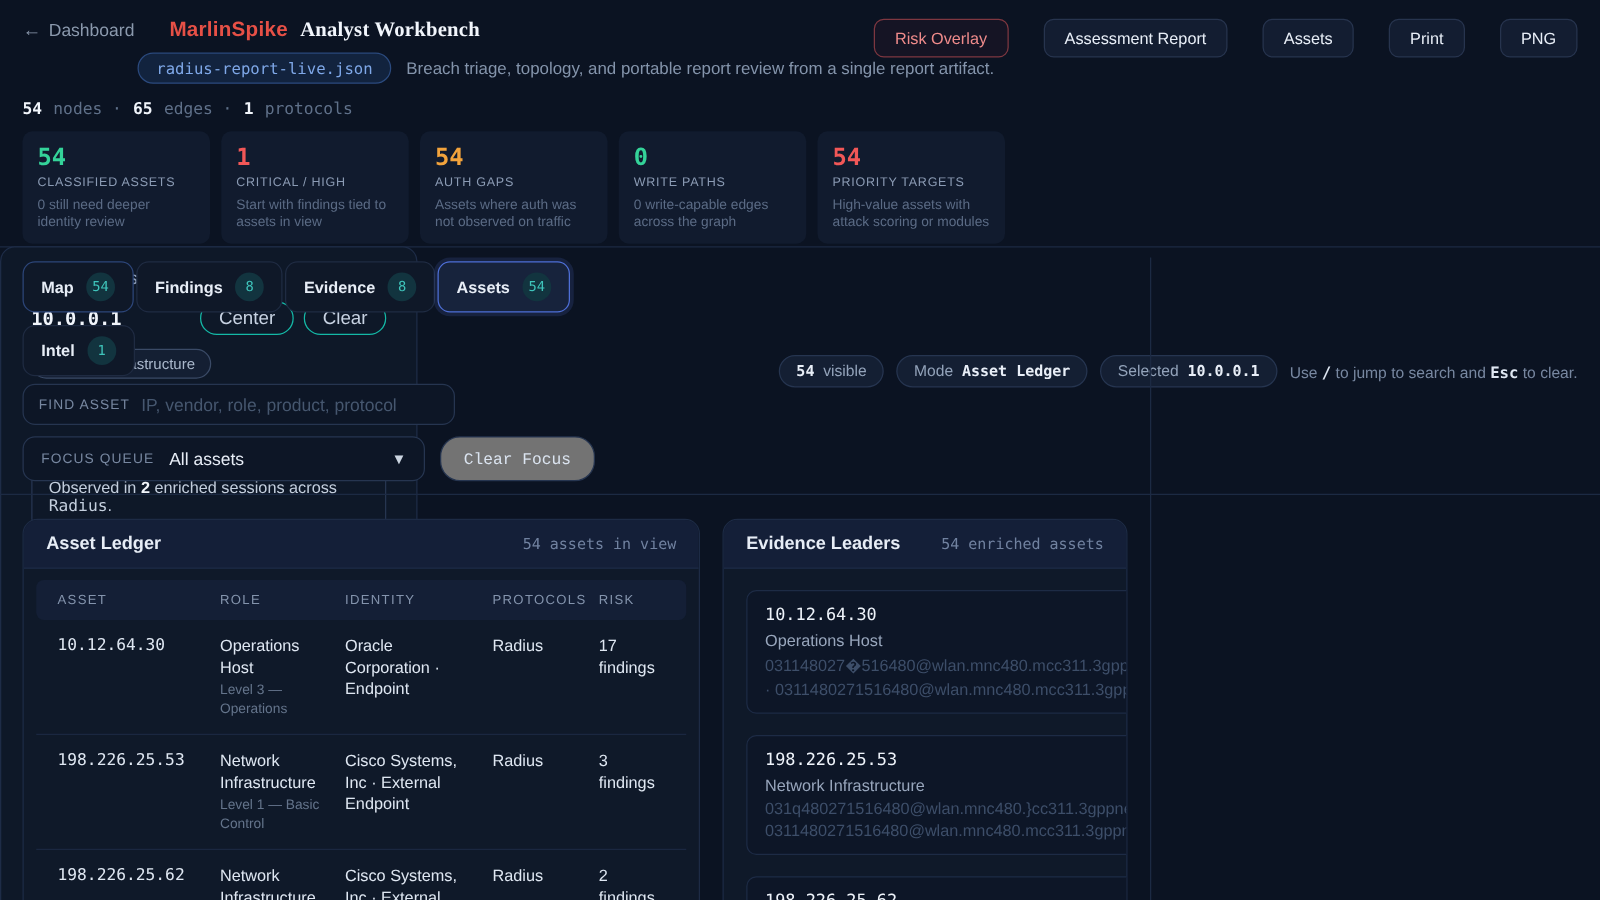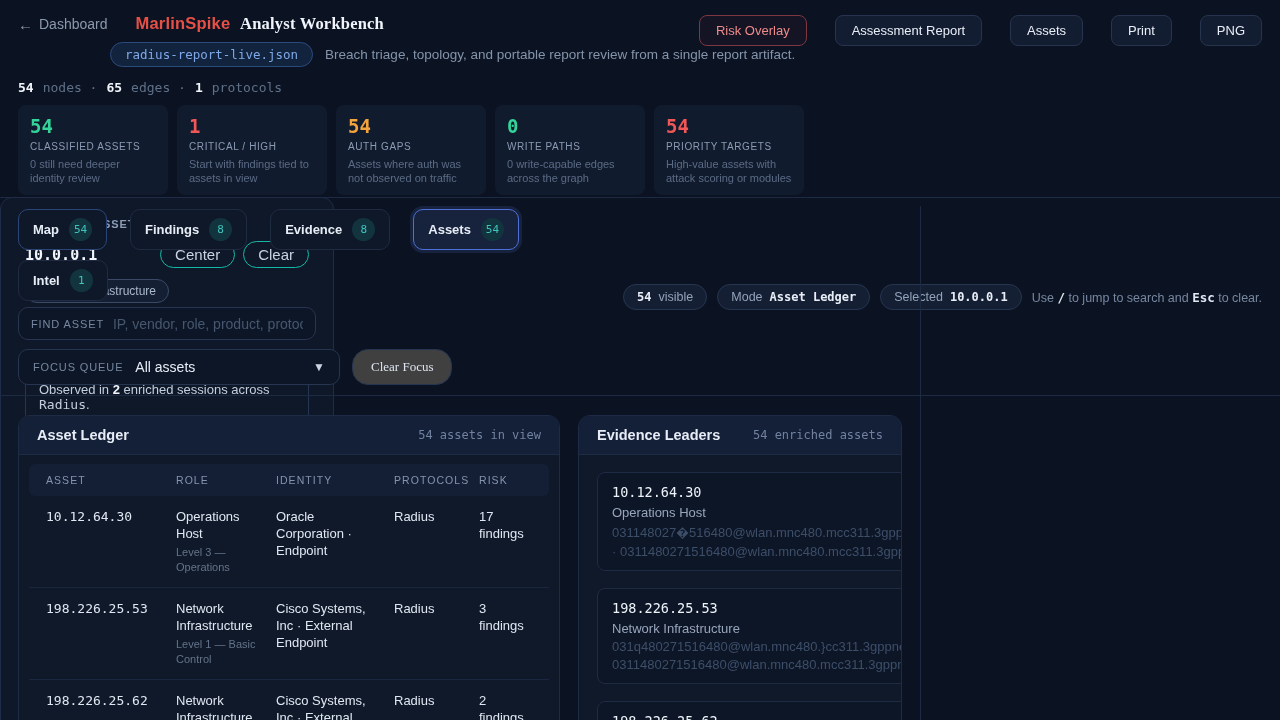--- a/index.html
+++ b/index.html
@@ -46,21 +46,21 @@
   .scard .lbl { font-size:10px; color:#8b9bb4; letter-spacing:.06em; margin-top:4px; }
   .scard .desc { font-size:11px; color:#5b6b85; margin-top:5px; line-height:1.3; }
   .c-green { color:#34d399; } .c-red { color:#f25757; } .c-amber { color:#f2a33c; }
 
   .divider-h { position:absolute; left:0; width:1280px; height:1px; background:#1c2a43; }
 
   
   .main { position:absolute; top:197px; left:0; width:1280px; height:523px; }
 
   .tabs { position:absolute; top:12px; left:18px; width:470px; }
-  .tabrow { display:flex; gap:23px; margin-bottom:10px; }
+  .tabrow { display:flex; gap:2px; margin-bottom:10px; }
   .tab {
     display:flex; align-items:center; gap:10px; padding:8px 14px; border-radius:10px;
     background:#0f1828; border:1px solid #1f2b42; cursor:pointer;
   }
   .tab .tlabel { font-size:13px; font-weight:bold; color:#e7edf6; }
   .tab .tcount {
     width:23px; height:23px; border-radius:50%; background:#12343f; color:#3fc4bb;
     font-family:"DejaVu Sans Mono", monospace; font-size:11px; display:flex; align-items:center; justify-content:center;
   }
   .tab.outlined { border-color:#2c4578; }
@@ -69,43 +69,43 @@
   .pillsrow { position:absolute; top:87px; right:18px; display:flex; gap:10px; align-items:center; }
   .pill {
     background:#141f33; border:1px solid #263550; border-radius:999px;
     padding:5px 13px; font-size:12.5px; color:#93a3ba; display:flex; gap:7px; align-items:center;
   }
   .pill .pv { font-family:"DejaVu Sans Mono", monospace; font-weight:bold; color:#e8eef7; font-size:12px; }
   .hint { color:#7787a0; font-size:12.5px; }
   .hint .key { font-family:"DejaVu Sans Mono", monospace; font-weight:bold; color:#dfe7f2; }
 
   .searchbox {
-    position:absolute; top:110px; left:18px; width:298px; height:33px;
+    position:absolute; top:110px; left:18px; width:346px; height:33px;
     border:1px solid #263550; border-radius:10px; background:#0d1626;
     display:flex; align-items:center; padding:0 12px; gap:9px;
   }
   .searchbox .slabel { font-size:11px; color:#7787a0; letter-spacing:.08em; white-space:nowrap; }
   .searchbox input {
     background:transparent; border:none; outline:none; color:#c9d4e4;
     font-size:14px; width:100%; font-family:"Liberation Sans", sans-serif;
   }
   .searchbox input::placeholder { color:#46576f; }
 
   .focusrow { position:absolute; top:152px; left:18px; display:flex; gap:12px; }
   .fselect {
     width:322px; height:36px; border:1px solid #263550; border-radius:10px; background:#0d1626;
     display:flex; align-items:center; padding:0 14px; gap:12px; cursor:pointer;
   }
   .fselect .flabel { font-size:11px; color:#7787a0; letter-spacing:.08em; white-space:nowrap; }
   .fselect .fvalue { font-size:14px; color:#e7edf6; flex:1; }
   .fselect .chev { color:#cbd5e1; font-size:12px; }
   .clearbtn {
     height:36px; padding:0 18px; border-radius:16px; border:1px solid #263550;
-    background:#404040; color:#dbe4f0; font-size:13px; cursor:pointer;
-    font-family:Liberation Serif, serif;
+    background:#737373; color:#dbe4f0; font-size:13px; cursor:pointer;
+    font-family:Liberation Mono, monospace;
   }
 
   
   .panel {
     position:absolute; background:#0f1929; border:1px solid #1d2b45; border-radius:12px;
     overflow:hidden;
   }
   .panel-hd {
     background:#141f38; border-bottom:1px solid #1d2b45; padding:11px 18px;
     display:flex; justify-content:space-between; align-items:center;

